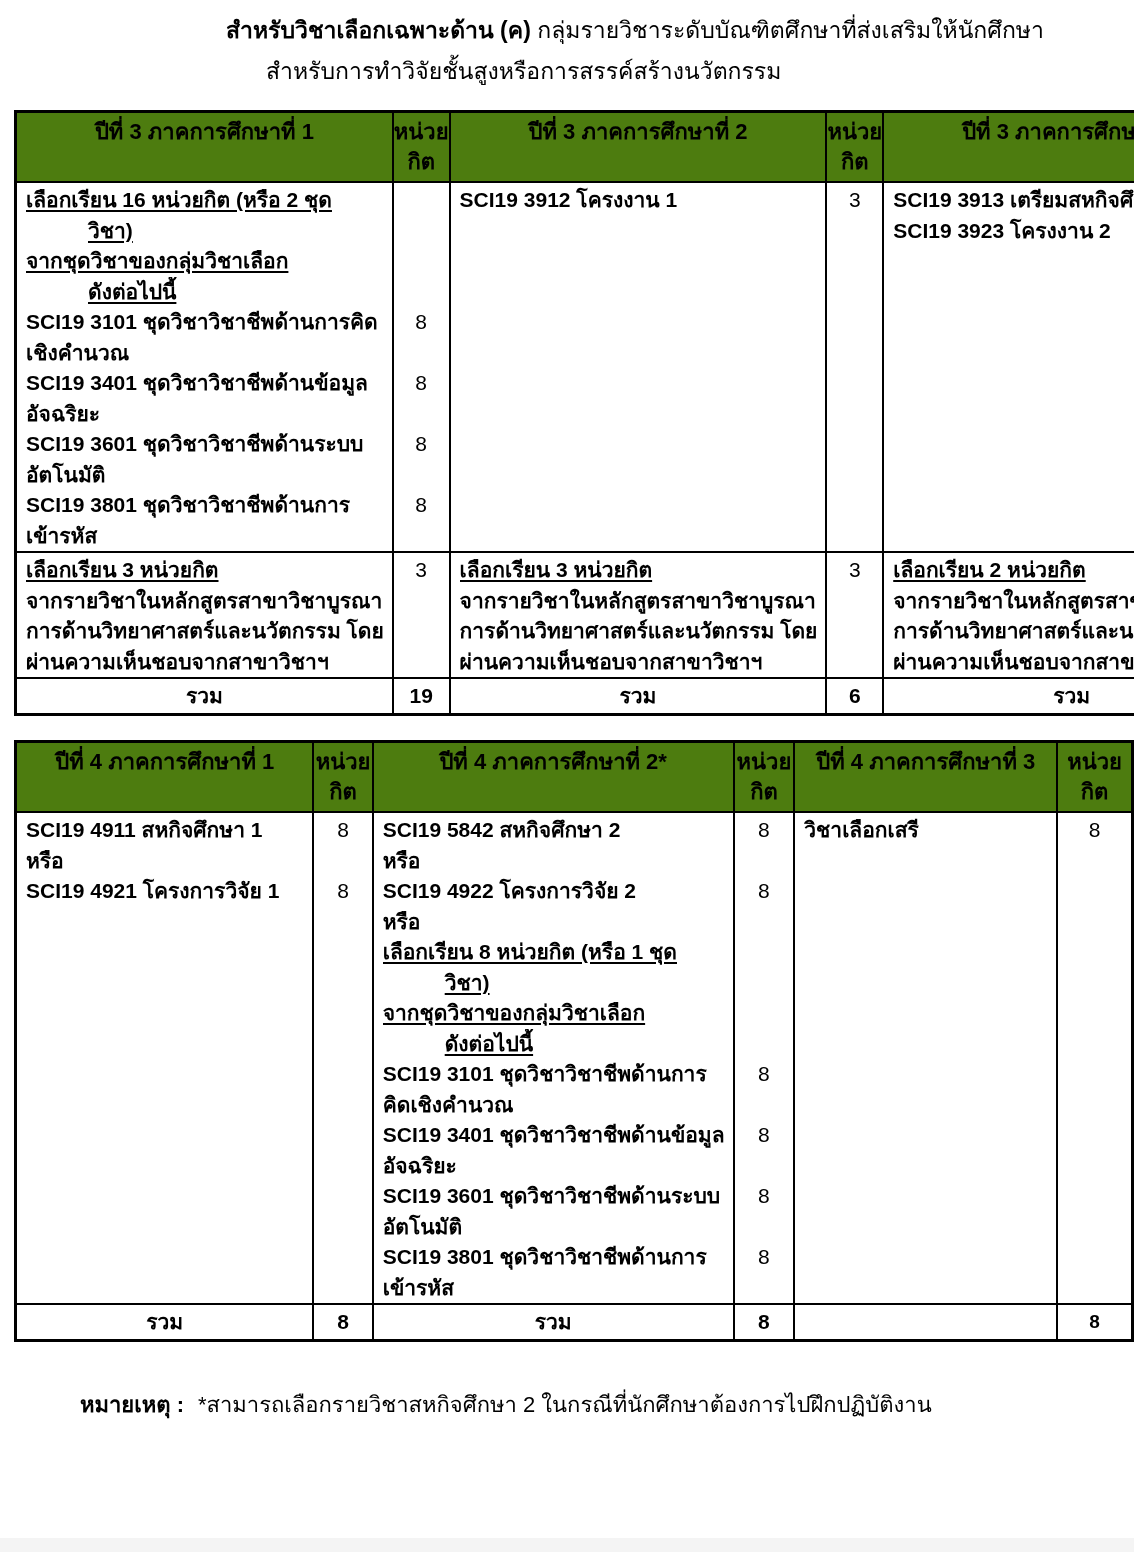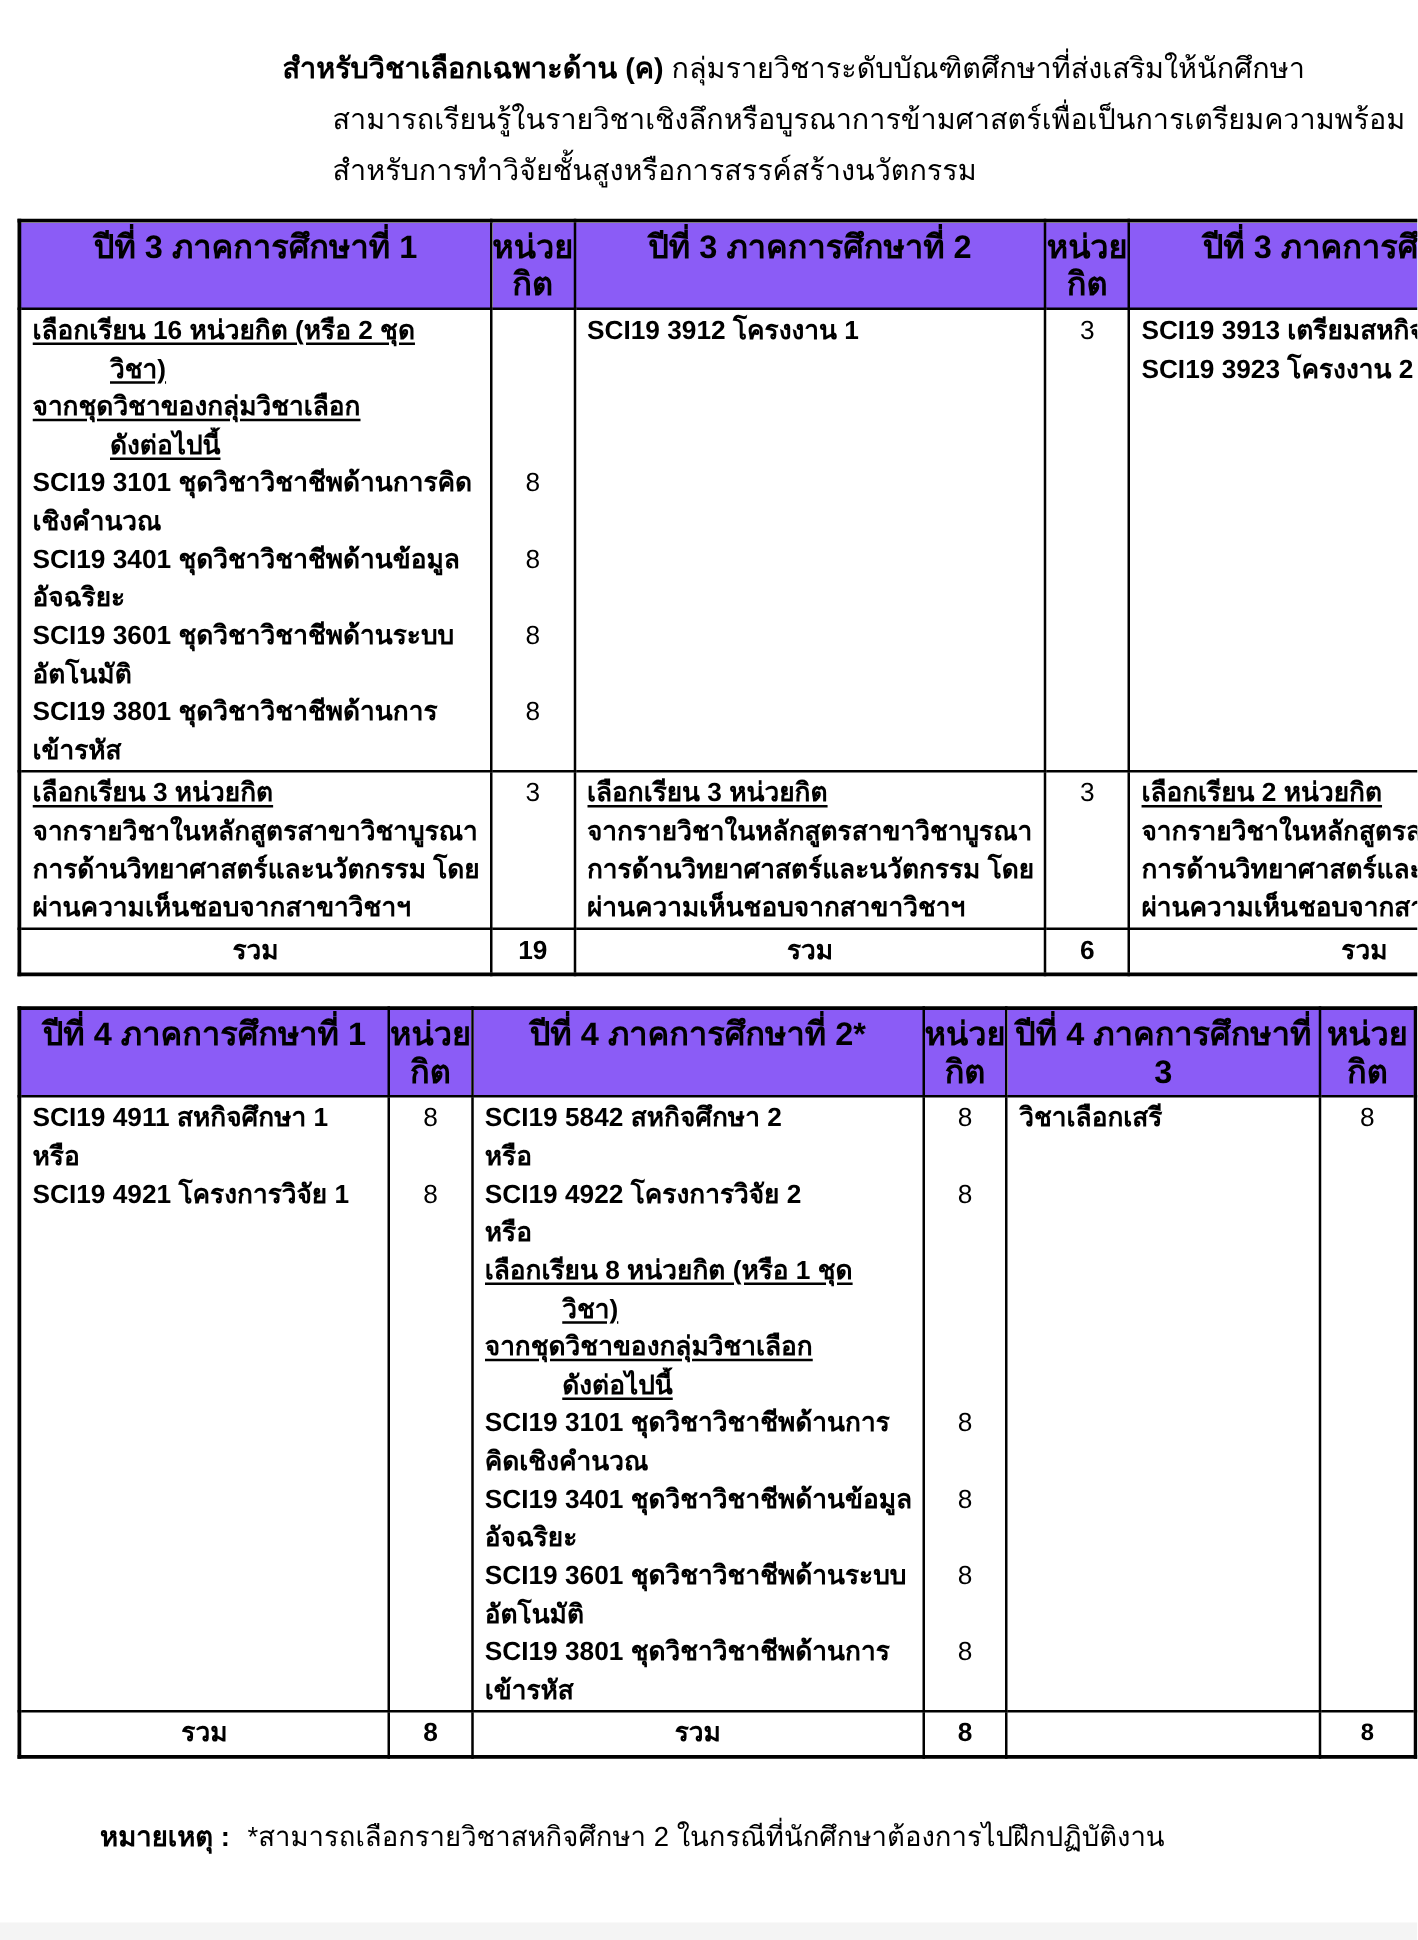--- a/index.html
+++ b/index.html
@@ -5,47 +5,47 @@
   html,body{margin:0;padding:0;background:#fff;}
   .page{
     position:relative;
     width:1134px;height:1552px;
     background:#ffffff;
     font-family:"Liberation Sans", sans-serif;
     color:#000;
     overflow:hidden;
   }
   
-  .intro{padding-top:34px;font-size:23px;line-height:41px;}
+  .intro{padding-top:10px;font-size:23px;line-height:41px;}
   .intro .i1{margin-left:226px;white-space:nowrap;}
   .intro .i2,.intro .i3{margin-left:266px;white-space:nowrap;}
   .b{font-weight:bold;}
   
   table.ctable{
     border-collapse:collapse;
     table-layout:fixed;
     margin-left:14px;
     border:3px solid #000;
     font-size:21px;
   }
   table.t1{margin-top:18px;}
   table.t2{margin-top:24px;padding-left:28px;}
   .ctable td{
     border:2px solid #000;
     vertical-align:top;
     padding:0;
     overflow:hidden;
   }
   .ctable td.hcell{
-    background:#8b5cf6;
+    background:#4d7c0f;
     font-weight:bold;
     text-align:center;
     height:64px;
     padding-top:4px;
-    font-size:26px;
+    font-size:22px;
     line-height:30px;
   }
   .ctable td.tcell{padding:2px 8px 0 9px;}
   .ln{line-height:30.5px;height:30.5px;white-space:nowrap;overflow:hidden;font-weight:bold;}
   .bu{font-weight:bold;text-decoration:underline;text-underline-offset:3px;}
   .ind{padding-left:62px;}
   td.credit{text-align:center;padding-top:2px;}
   .sp4{height:122px;}
   .cr2{height:61px;line-height:30.5px;}
   .cr1{height:30.5px;line-height:30.5px;}
@@ -61,21 +61,20 @@
   .note .n1{margin-left:14px;}
   .bottom-strip{position:absolute;left:0;right:0;bottom:0;height:14px;background:#f4f4f4;}
 </style>
 </head>
 <body>
 
 <div class="page">
 
   <div class="intro">
     <div class="i1"><span class="b">สำหรับวิชาเลือกเฉพาะด้าน (ค)</span><span> กลุ่มรายวิชาระดับบัณฑิตศึกษาที่ส่งเสริมให้นักศึกษา</span></div>
-    <div class="i2">สามารถเรียนรู้ในรายวิชาเชิงลึกหรือบูรณาการข้ามศาสตร์เพื่อเป็นการเตรียมความพร้อม</div>
     <div class="i3">สำหรับการทำวิจัยชั้นสูงหรือการสรรค์สร้างนวัตกรรม</div>
   </div>
 
   <table class="ctable t1">
     <colgroup>
       <col style="width:306px">
         <col style="width:60px">
       <col style="width:294px">
         <col style="width:62px">
       <col style="width:304px">

